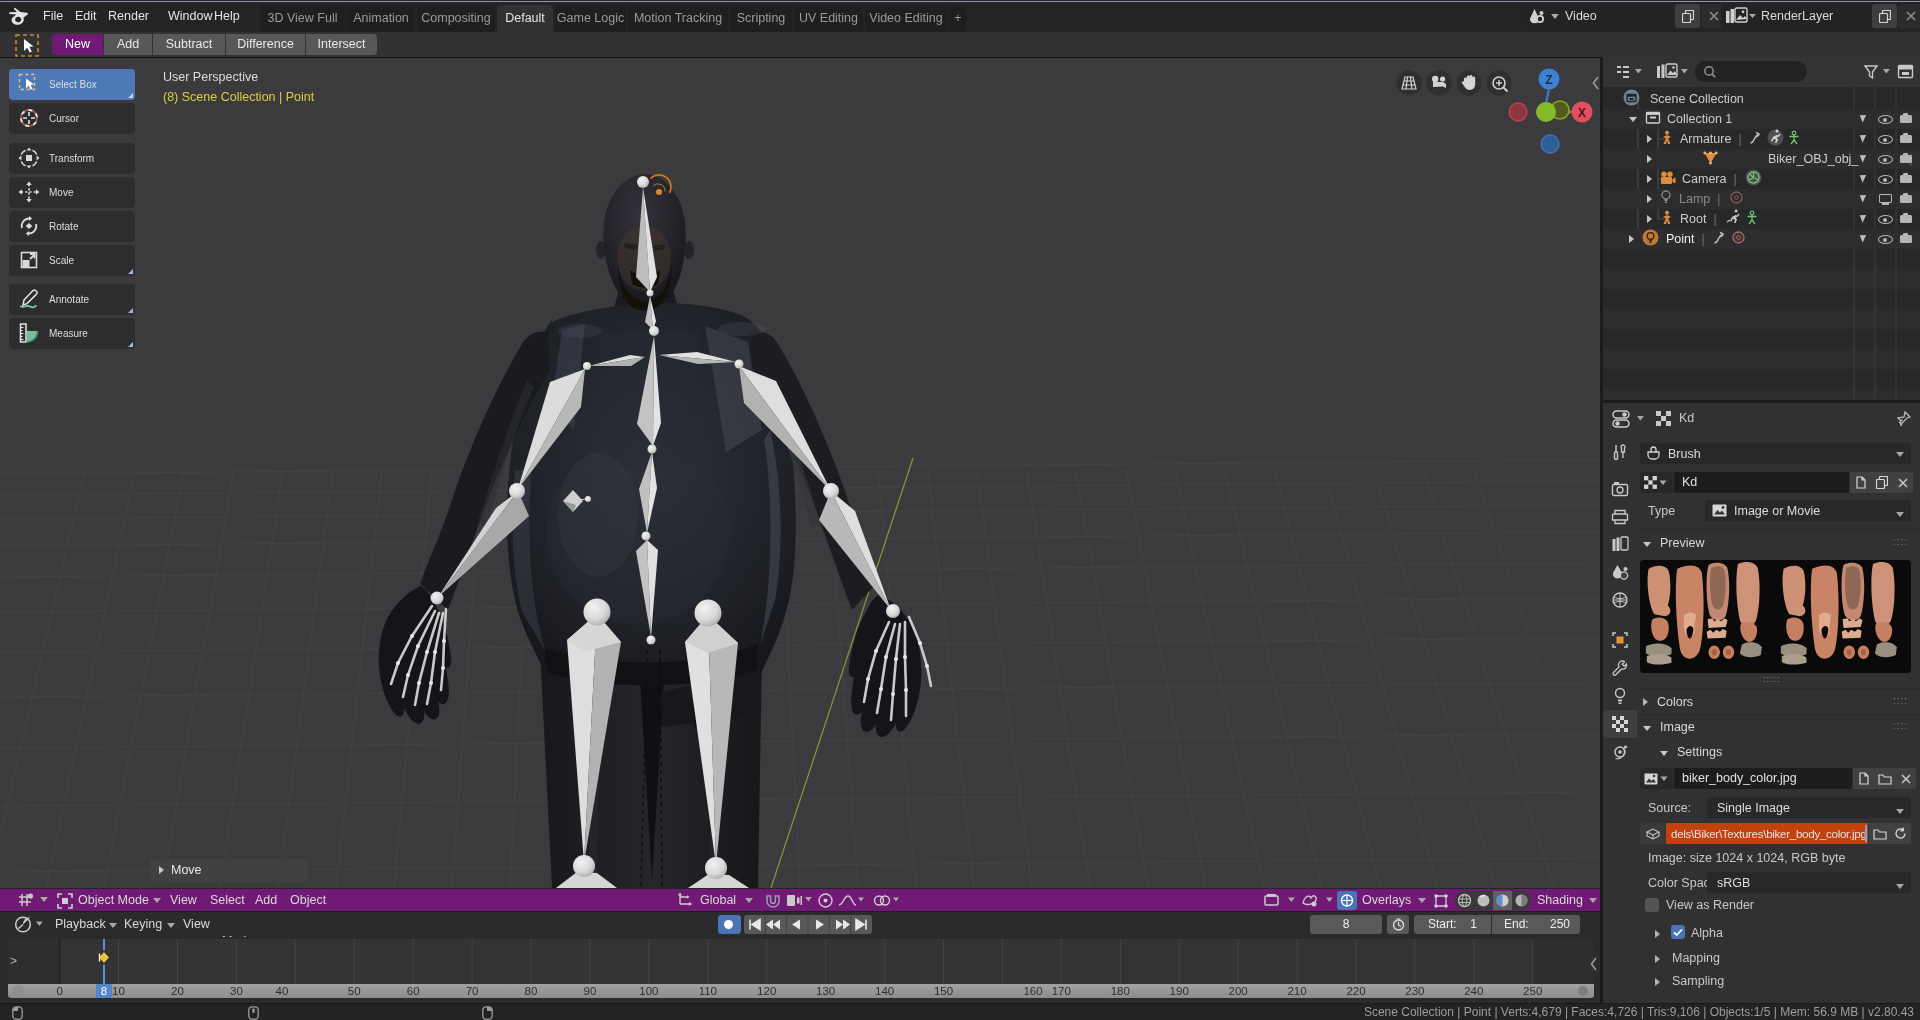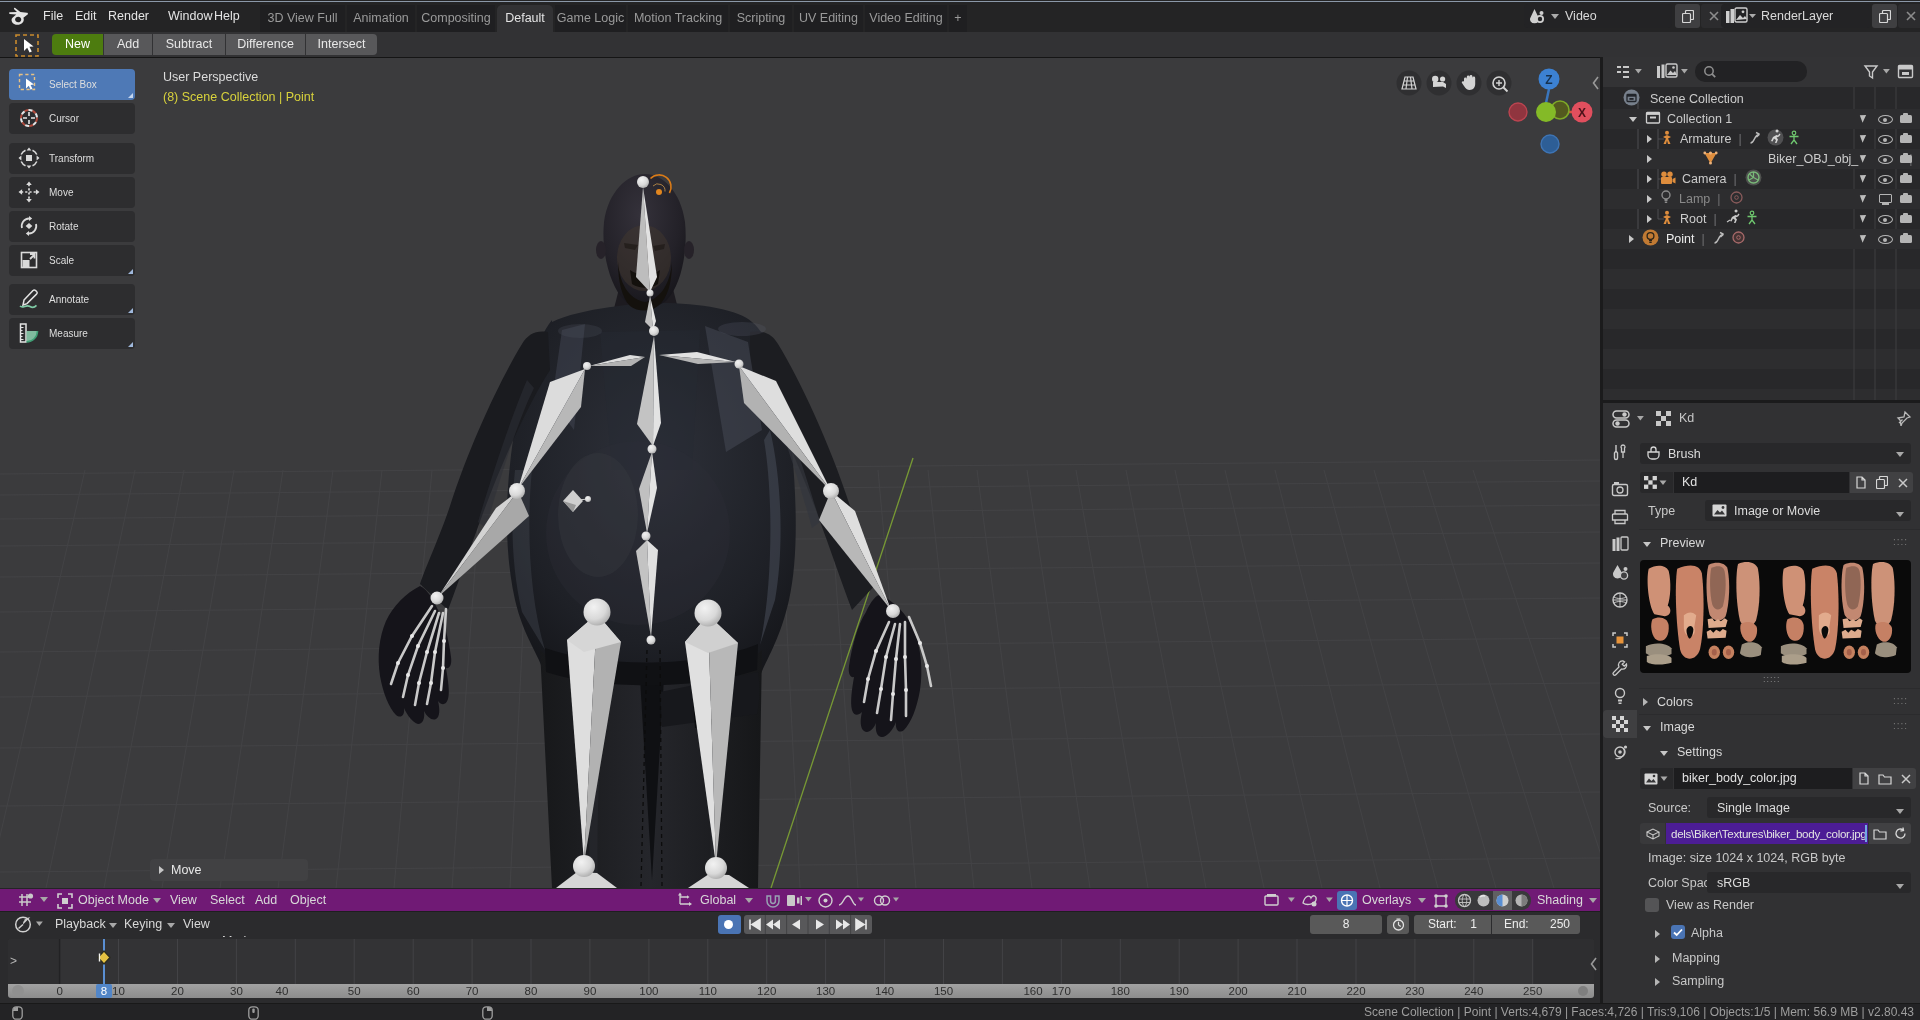--- a/index.html
+++ b/index.html
@@ -11,21 +11,21 @@
 .menu{position:absolute;top:0;height:32px;line-height:32px;color:#e4e4e4;font-size:12.5px;}
 .tab{position:absolute;top:5px;height:27px;line-height:27px;color:#9a9a9a;font-size:12.5px;text-align:center;background:#1f1f21;}
 .tab.act{background:#323234 !important;color:#e4e4e4;border-radius:5px 5px 0 0;}
 .idwidget{position:absolute;top:4px;height:24px;background:#232325;border-radius:4px;display:flex;align-items:center;}
 .idwidget .txt{color:#d9d9d9;font-size:12.5px;padding-left:8px;}
 .sqbtn{position:absolute;top:4px;width:25px;height:24px;background:#3f3f41;border-radius:3px;display:flex;align-items:center;justify-content:center;}
 .sqbtn.dk{background:#2c2c2e;}
 
 #toolrow{position:absolute;left:0;top:32px;width:1920px;height:25px;background:#323234;border-bottom:1px solid #151515;}
 .trbtn{position:absolute;top:2px;height:21px;line-height:21px;background:#58585a;color:#e8e8e8;text-align:center;font-size:12.5px;}
-.trbtn.blue{background:#4d7c0f;color:#fff;}
+.trbtn.blue{background:#701a75;color:#fff;}
 
 #vp{position:absolute;left:0;top:57px;width:1600px;height:831px;background:#3b3b3d;overflow:hidden;}
 #vptxt1{position:absolute;left:163px;top:13px;color:#dcdcdc;font-size:12.5px;}
 #vptxt2{position:absolute;left:163px;top:33px;color:#d8d23c;font-size:12.5px;}
 .ctri{position:absolute;right:2px;bottom:2px;width:0;height:0;border-left:5px solid transparent;border-bottom:5px solid #9fb8dc;}
 .ltool.sel .ctri{border-bottom-color:#c5d6ee;}
 .ltool{position:absolute;left:9px;width:126px;height:31px;background:#2d2d2f;color:#dedede;display:flex;align-items:center;border-radius:4px;}
 .ltool .ic{width:40px;text-align:center;}
 .ltool.sel{background:#4e79b6;}
 .ltool span{font-size:10px;}
@@ -1108,21 +1108,21 @@
         <span style="margin-left:10px">Single Image</span>
         <span style="position:absolute;right:6px;top:7px;"><svg width="10" height="7" viewBox="0 0 10 7">
             <path d="M1 1 l4 5 l4 -5" fill="#a8a8a8"></path>
           </svg></span>
       </div>
     <div class="pbtn" style="left:37px;top:420px;width:25px;border-radius:3px 0 0 3px;background:#39393b;">
         <svg width="14" height="12" viewBox="0 0 14 12">
           <path d="M1 4 L7 1 L13 4 L7 7 Z M1 4 V8 L7 11 L13 8 V4 M7 7 v4" fill="none" stroke="#c9c9c9" stroke-width="1.1"></path>
         </svg>
       </div>
-    <div class="pfield" style="left:63px;top:420px;width:202px;background:#4c1d95;border-radius:0;"><span style="margin-left:5px;font-size:11.6px;letter-spacing:-0.3px;">dels\Biker\Textures\biker_body_color.jpg</span><span style="position:absolute;right:1px;top:2px;width:2px;height:17px;background:#71a8e4;"></span></div>
+    <div class="pfield" style="left:63px;top:420px;width:202px;background:#c2410c;border-radius:0;"><span style="margin-left:5px;font-size:11.6px;letter-spacing:-0.3px;">dels\Biker\Textures\biker_body_color.jpg</span><span style="position:absolute;right:1px;top:2px;width:2px;height:17px;background:#71a8e4;"></span></div>
     <div class="pbtn" style="left:266px;top:420px;">
         <svg width="14" height="12" viewBox="0 0 14 12">
           <path d="M1 2 h4 l1.5 2 H13 v7 H1 Z" fill="none" stroke="#d7d7d7" stroke-width="1.2"></path>
         </svg>
       </div>
     <div class="pbtn" style="left:287px;top:420px;border-radius:0 3px 3px 0;">
         <svg width="13" height="13" viewBox="0 0 13 13">
           <path d="M11 6.5 a4.5 4.5 0 1 1 -2 -3.7 M9 0.5 l0.5 3 -3 0.5" fill="none" stroke="#d7d7d7" stroke-width="1.3"></path>
         </svg>
       </div>

